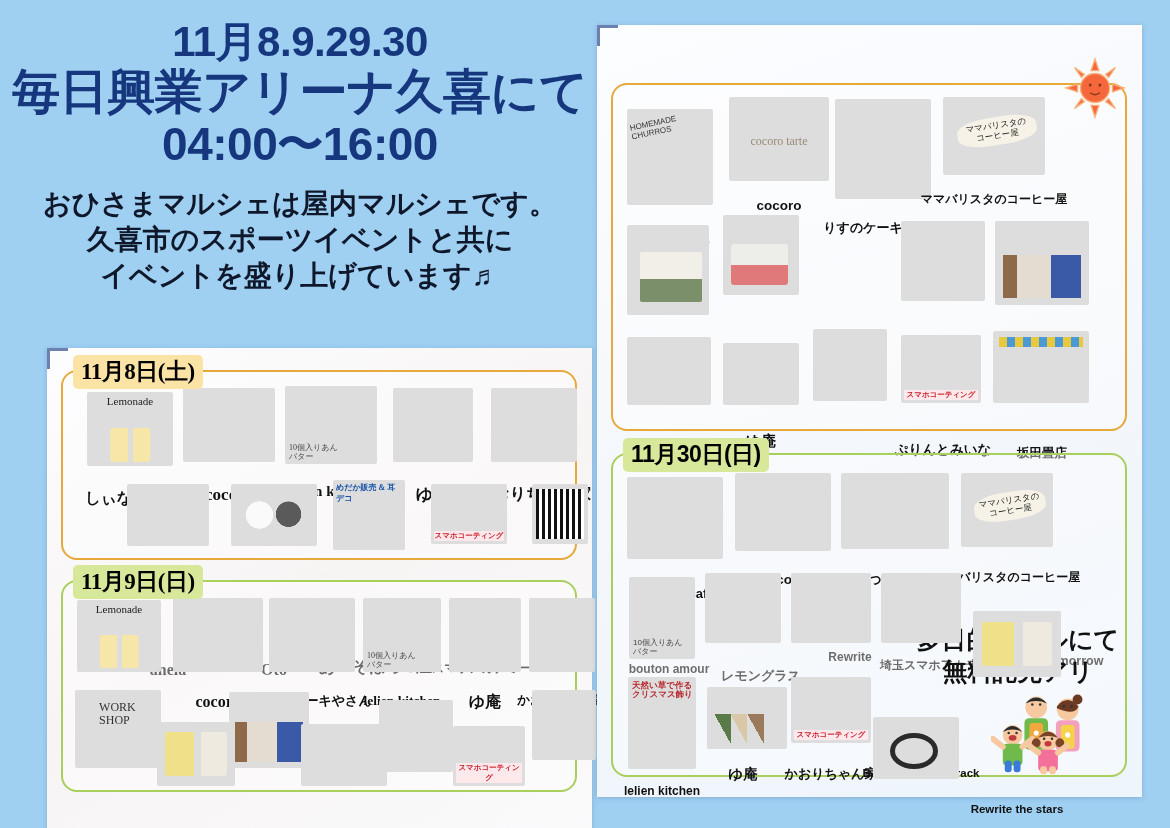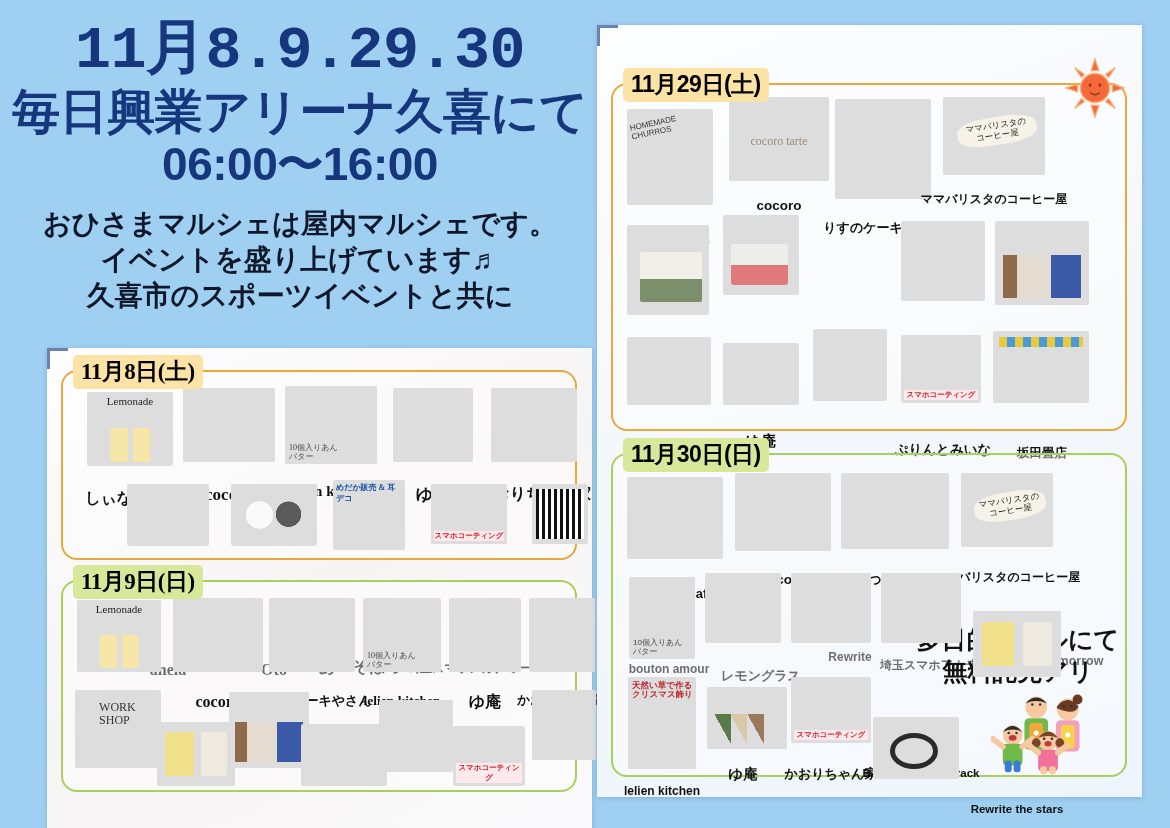--- a/index.html
+++ b/index.html
@@ -12,21 +12,21 @@
 
   
   .header {
     position: absolute; left: 0; top: 18px; width: 600px;
     text-align: center; z-index: 5;
   }
   .head-line {
     color: #16377d; font-weight: bold; letter-spacing: -0.5px;
     line-height: 1.12; white-space: nowrap;
   }
-  .head-l1 { font-size: 60px; font-family: Liberation Mono, monospace; }
+  .head-l1 { font-size: 42px; }
   .head-l2 { font-size: 48px; }
   .head-l3 { font-size: 46px; }
   .sub-line {
     color: #0f172a; font-weight: bold; line-height: 1.28;
     font-size: 28px; white-space: nowrap;
   }
   .subwrap { margin-top: 16px; }
 
   
   .panel {
@@ -206,25 +206,25 @@
     position: absolute; font-weight: bold; color: #111;
     font-size: 25px; line-height: 1.3; text-align: center; white-space: nowrap;
   }
 </style>
 </head>
 <body>
 
 <div class="header">
   <div class="head-line head-l1">11月8.9.29.30</div>
   <div class="head-line head-l2">毎日興業アリーナ久喜にて</div>
-  <div class="head-line head-l3">06:00〜16:00</div>
+  <div class="head-line head-l3">04:00〜16:00</div>
   <div class="subwrap">
     <div class="sub-line">おひさまマルシェは屋内マルシェです。</div>
+    <div class="sub-line">久喜市のスポーツイベントと共に</div>
     <div class="sub-line">イベントを盛り上げています♬</div>
-    <div class="sub-line">久喜市のスポーツイベントと共に</div>
   </div>
 </div>
 
 <div class="panel panel-left">
   <div class="day" id="day-nov8" style="left:14px; top:22px; width:516px; height:190px;">
     <div class="day-label">11月8日(土)</div>
   <div class="tile" style="left: 24px; top: 20px; width: 86px;">
         <div class="ph p-lemonade" style="width: 86px; height: 74px; margin: 0px auto;"></div>
         <div class="cap" style="font-size: 15.5px; position: absolute; left: 50%; transform: translateX(-50%); top: 96px;">しぃなのcafé</div>
       </div>
@@ -328,21 +328,20 @@
         <polygon points="53,53 43,46 46,43"></polygon>
     </g>
     <g fill="#8a3a1a">
         <circle cx="27" cy="29" r="1.6"></circle>
         <circle cx="37" cy="29" r="1.6"></circle>
       </g>
     <path d="M27 37 q5 4 10 0" stroke="#8a3a1a" stroke-width="1.4" fill="none"></path>
   </svg>
 
   <div class="day" id="day-nov29" style="left:14px; top:58px; width:516px; height:348px;">
-    <div class="day-label">11月29日(土)</div>
   <div class="tile" style="left: 14px; top: 24px; width: 86px;">
         <div class="ph p-churros" style="width: 86px; height: 96px; margin: 0px auto;"></div>
         <div class="cap" style="font-size: 13px; position: absolute; left: 50%; transform: translateX(-50%); top: 124px;">しぃなのcafé</div>
       </div>
       <div class="tile" style="left: 116px; top: 12px; width: 100px;">
         <div class="ph p-cocorotarte" style="width: 100px; height: 84px; margin: 0px auto;"></div>
         <div class="cap" style="font-size: 13.5px; position: absolute; left: 50%; transform: translateX(-50%); top: 100px;">cocoro</div>
       </div>
       <div class="tile" style="left: 222px; top: 14px; width: 96px;">
         <div class="ph p-risu" style="width: 96px; height: 100px; margin: 0px auto;"></div>

